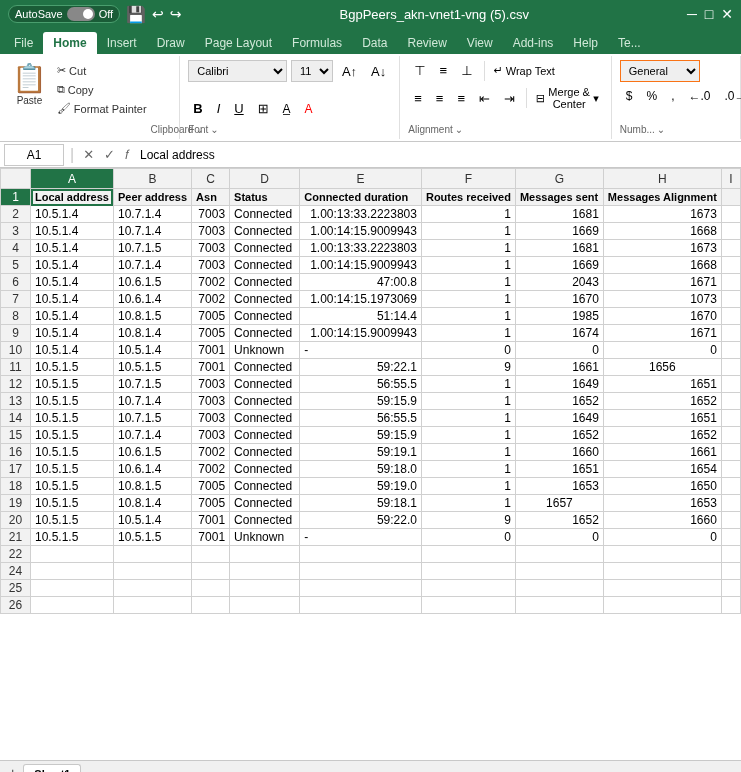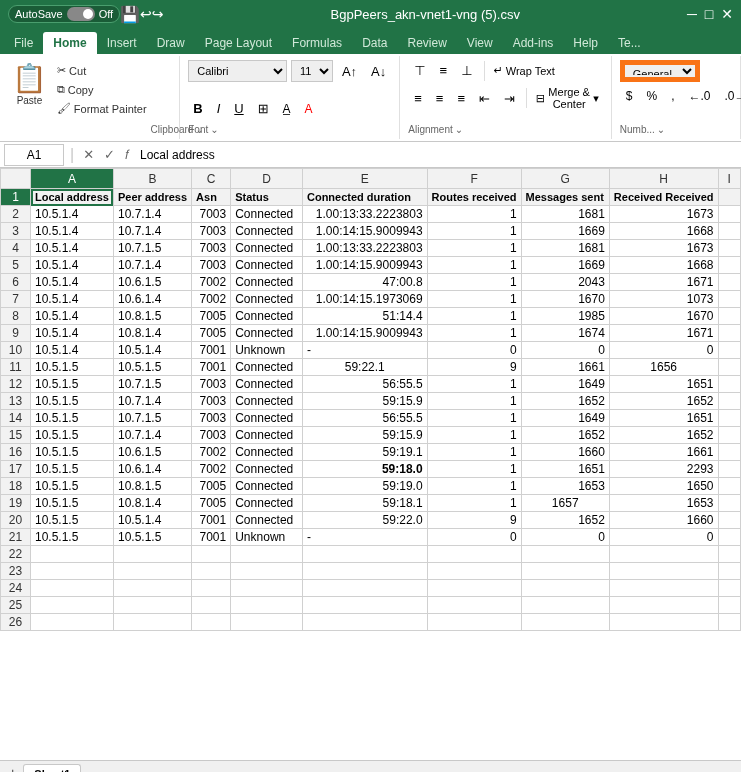--- a/index.html
+++ b/index.html
@@ -9,21 +9,21 @@
     .title-bar {
       background: #217346;
       color: #fff;
       height: 28px;
       display: flex;
       align-items: center;
       justify-content: space-between;
       padding: 0 8px;
       font-size: 12px;
     }
-    .title-bar-left { display: flex; align-items: center; }
+    .title-bar-left { display: flex; align-items: center; gap: 6px; }
     .title-bar-center { flex: 1; text-align: center; font-size: 13px; }
     .autosave-badge {
       background: #1a5c37;
       border: 1px solid #4a9e6e;
       border-radius: 10px;
       padding: 1px 6px;
       font-size: 11px;
       display: flex; align-items: center; gap: 4px;
     }
     .toggle-off {
@@ -120,21 +120,21 @@
     }
     .merge-btn {
       display: flex; align-items: center; gap: 3px;
       border: none; background: none; cursor: pointer; font-size: 11px;
       padding: 2px 4px; border-radius: 2px;
     }
 
     
     .number-group { min-width: 90px; }
     .num-format {
-      border: 5px solid #f97316; padding: 2px 4px; font-size: 11px;
+      border: 1px solid #f97316; padding: 2px 4px; font-size: 11px;
       width: 80px; height: 22px;
     }
     .num-btn {
       border: 1px solid transparent; background: none; cursor: pointer;
       padding: 2px 5px; font-size: 12px; border-radius: 2px;
     }
 
     
     .formula-bar {
       display: flex; align-items: center;
@@ -411,21 +411,21 @@
     <tbody id="spreadsheet-body">
     <tr>
           <th class="row-header active-row">1</th>
           <td class="data-header cell-active">Local address</td>
           <td class="data-header">Peer address</td>
           <td class="data-header">Asn</td>
           <td class="data-header">Status</td>
           <td class="data-header">Connected duration</td>
           <td class="data-header">Routes received</td>
           <td class="data-header">Messages sent</td>
-          <td class="data-header">Received Received</td>
+          <td class="data-header">Messages Alignment</td>
           <td class="data-header"></td>
         </tr>
         <tr>
           <th class="row-header">2</th>
           <td>10.5.1.4</td>
           <td>10.7.1.4</td>
           <td style="text-align: right;">7003</td>
           <td>Connected</td>
           <td style="text-align: right;">1.00:13:33.2223803</td>
           <td style="text-align: right;">1</td>
@@ -528,21 +528,21 @@
           <td style="text-align: right;">0</td>
           <td style="text-align: right;">0</td>
           <td></td>
         </tr>
         <tr>
           <th class="row-header">11</th>
           <td>10.5.1.5</td>
           <td>10.5.1.5</td>
           <td style="text-align: right;">7001</td>
           <td>Connected</td>
-          <td style="text-align: center;">59:22.1</td>
+          <td style="text-align: right;">59:22.1</td>
           <td style="text-align: right;">9</td>
           <td style="text-align: right;">1661</td>
           <td style="text-align: center;">1656</td>
           <td></td>
         </tr>
         <tr>
           <th class="row-header">12</th>
           <td>10.5.1.5</td>
           <td>10.7.1.5</td>
           <td style="text-align: right;">7003</td>
@@ -600,24 +600,24 @@
           <td style="text-align: right;">1660</td>
           <td style="text-align: right;">1661</td>
           <td></td>
         </tr>
         <tr>
           <th class="row-header">17</th>
           <td>10.5.1.5</td>
           <td>10.6.1.4</td>
           <td style="text-align: right;">7002</td>
           <td>Connected</td>
-          <td style="text-align: right; font-weight: bold;">59:18.0</td>
+          <td style="text-align: right;">59:18.0</td>
           <td style="text-align: right;">1</td>
           <td style="text-align: right;">1651</td>
-          <td style="text-align: right;">2293</td>
+          <td style="text-align: right;">1654</td>
           <td></td>
         </tr>
         <tr>
           <th class="row-header">18</th>
           <td>10.5.1.5</td>
           <td>10.8.1.5</td>
           <td style="text-align: right;">7005</td>
           <td>Connected</td>
           <td style="text-align: right;">59:19.0</td>
           <td style="text-align: right;">1</td>
@@ -667,32 +667,20 @@
           <td></td>
           <td></td>
           <td></td>
           <td></td>
           <td></td>
           <td></td>
           <td></td>
           <td></td>
         </tr>
         <tr>
-          <th class="row-header">23</th>
-          <td></td>
-          <td></td>
-          <td></td>
-          <td></td>
-          <td></td>
-          <td></td>
-          <td></td>
-          <td></td>
-          <td></td>
-        </tr>
-        <tr>
           <th class="row-header">24</th>
           <td></td>
           <td></td>
           <td></td>
           <td></td>
           <td></td>
           <td></td>
           <td></td>
           <td></td>
           <td></td>

